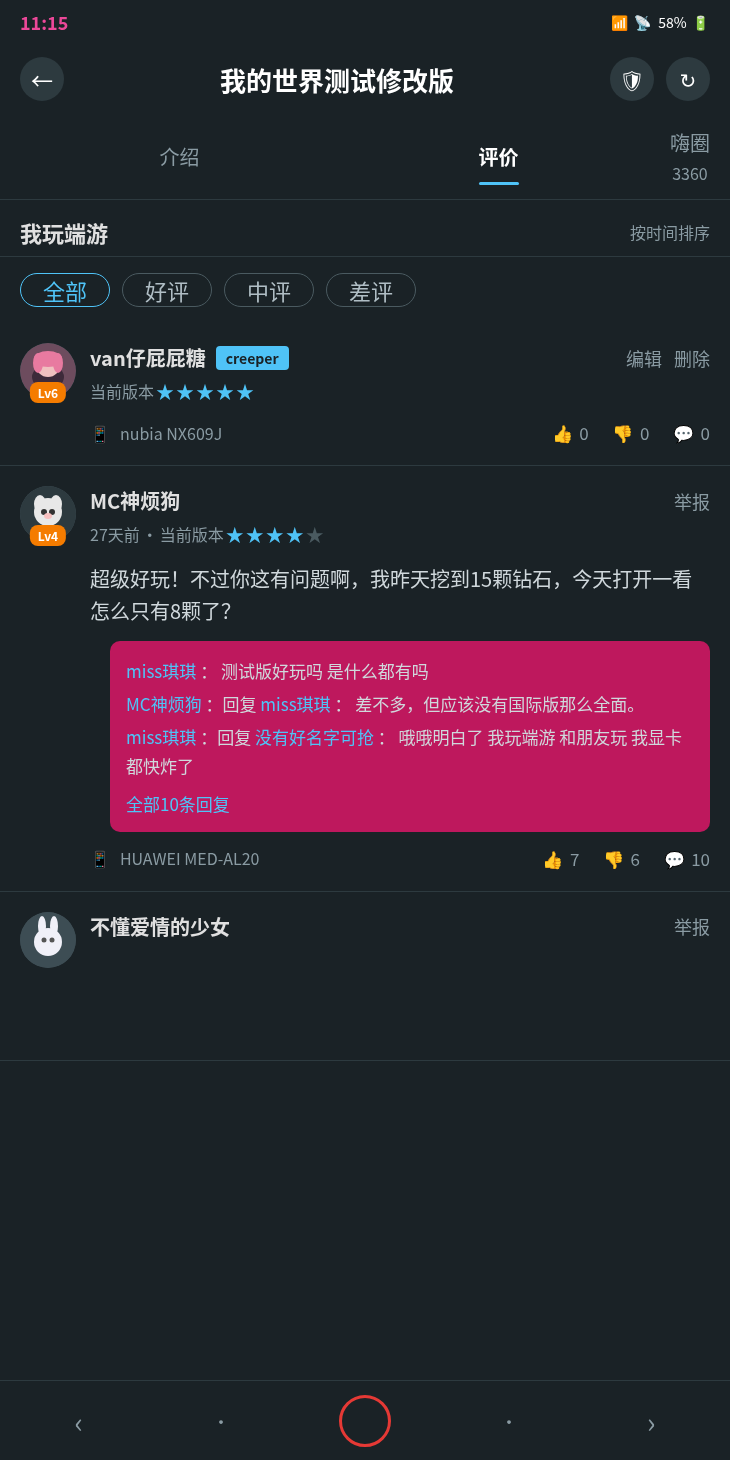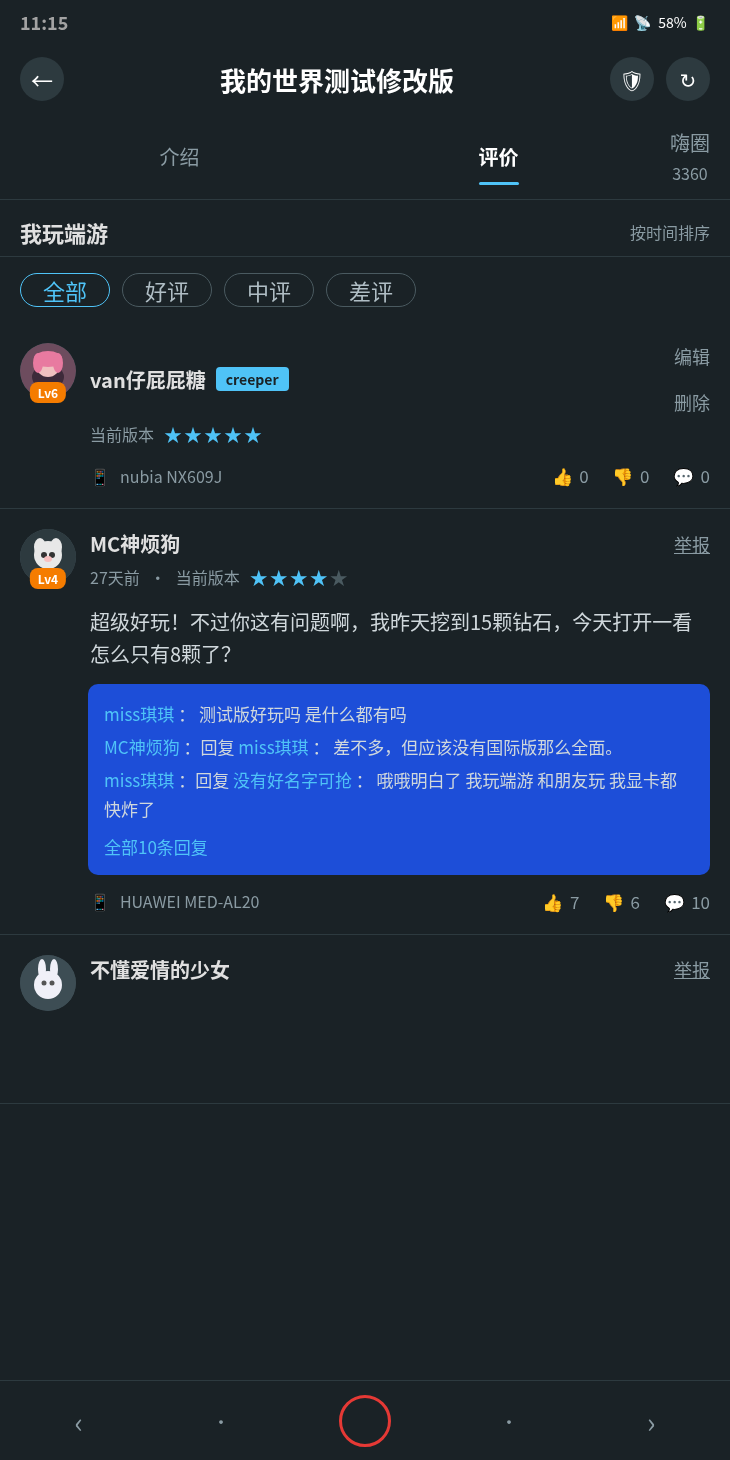--- a/index.html
+++ b/index.html
@@ -19,21 +19,21 @@
       background: #1a2226;
       display: flex;
       justify-content: space-between;
       align-items: center;
       padding: 8px 20px;
       height: 44px;
     }
     .status-time {
       font-size: 18px;
       font-weight: 600;
-      color: #a3a3a3;
+      color: #ec4899;
     }
     .status-icons {
       display: flex;
       align-items: center;
       gap: 6px;
       font-size: 14px;
       color: #ffffff;
     }
 
     
@@ -229,34 +229,33 @@
     .reviewer-tag {
       background: #4fc3f7;
       color: #1a2226;
       font-size: 14px;
       font-weight: 700;
       padding: 2px 10px;
       border-radius: 4px;
     }
     .review-actions {
       display: flex;
-      gap: 20px;
+      gap: 12px;
       margin-left: auto;
-      flex-direction: column;
     }
     .action-btn {
       font-size: 18px;
       color: #8a9ba3;
       cursor: pointer;
     }
 
     .version-row {
       display: flex;
       align-items: center;
-      gap: 10px;
+      gap: 2px;
       margin-bottom: 4px;
     }
     .version-label {
       font-size: 16px;
       color: #8a9ba3;
     }
     .stars {
       display: flex;
       gap: 2px;
     }
@@ -305,24 +304,24 @@
       display: flex;
       align-items: center;
       gap: 6px;
       font-size: 17px;
       color: #8a9ba3;
       cursor: pointer;
     }
 
     
     .reply-box {
-      background: #1d4ed8;
+      background: #be185d;
       border-radius: 10px;
       padding: 16px;
-      margin: 8px 0 14px 68px;
+      margin: 8px 0 14px 90px;
     }
     .reply-line {
       font-size: 17px;
       color: #d0d8dc;
       line-height: 1.7;
       margin-bottom: 4px;
     }
     .reply-name {
       color: #4fc3f7;
     }
@@ -360,21 +359,20 @@
       align-items: center;
       justify-content: center;
       color: transparent;
     }
 
     .report-btn {
       font-size: 18px;
       color: #8a9ba3;
       cursor: pointer;
       margin-left: auto;
-      text-decoration: underline;
     }
 
     .divider-row {
       display: flex;
       align-items: center;
       padding-left: 70px;
     }
   </style>
 </head>
 <body>

